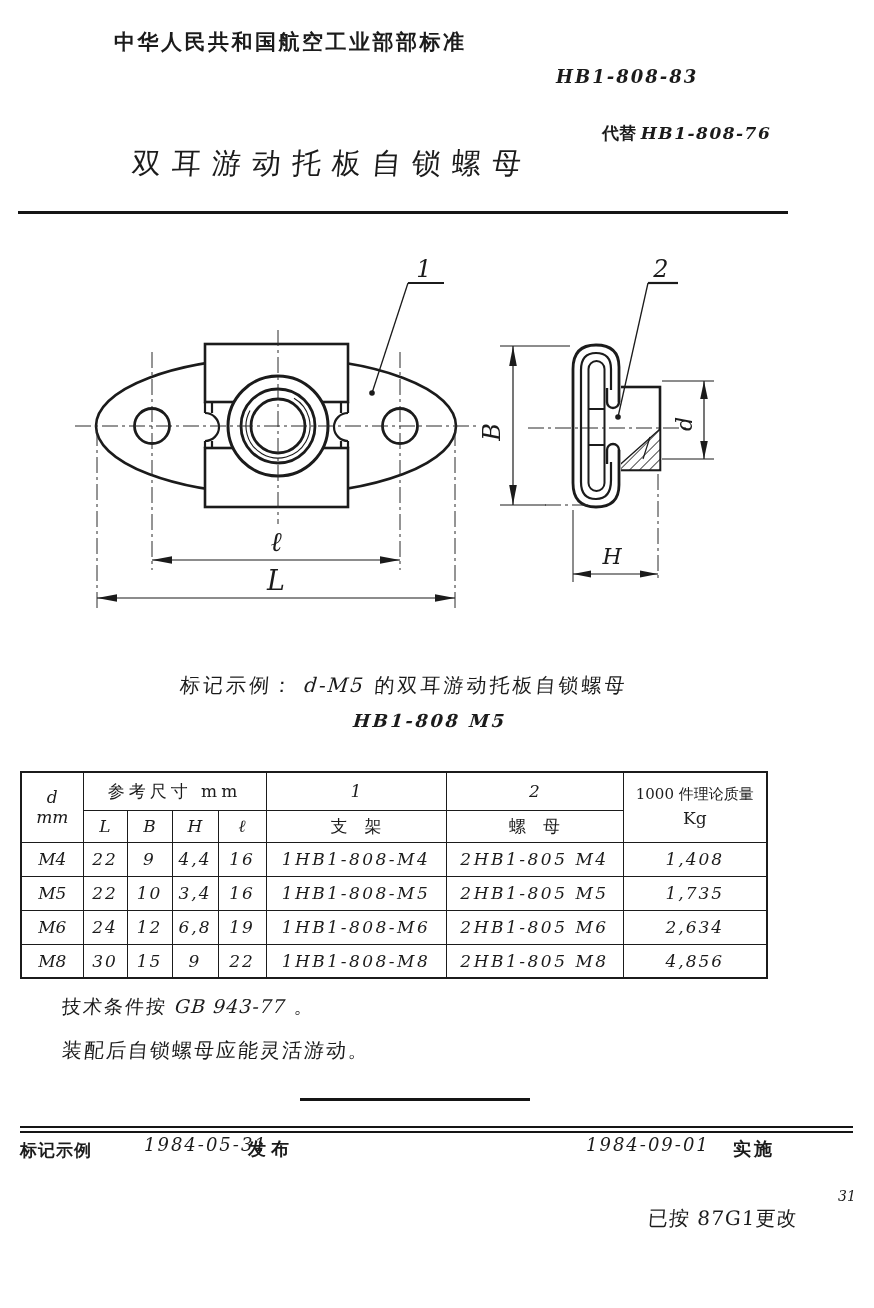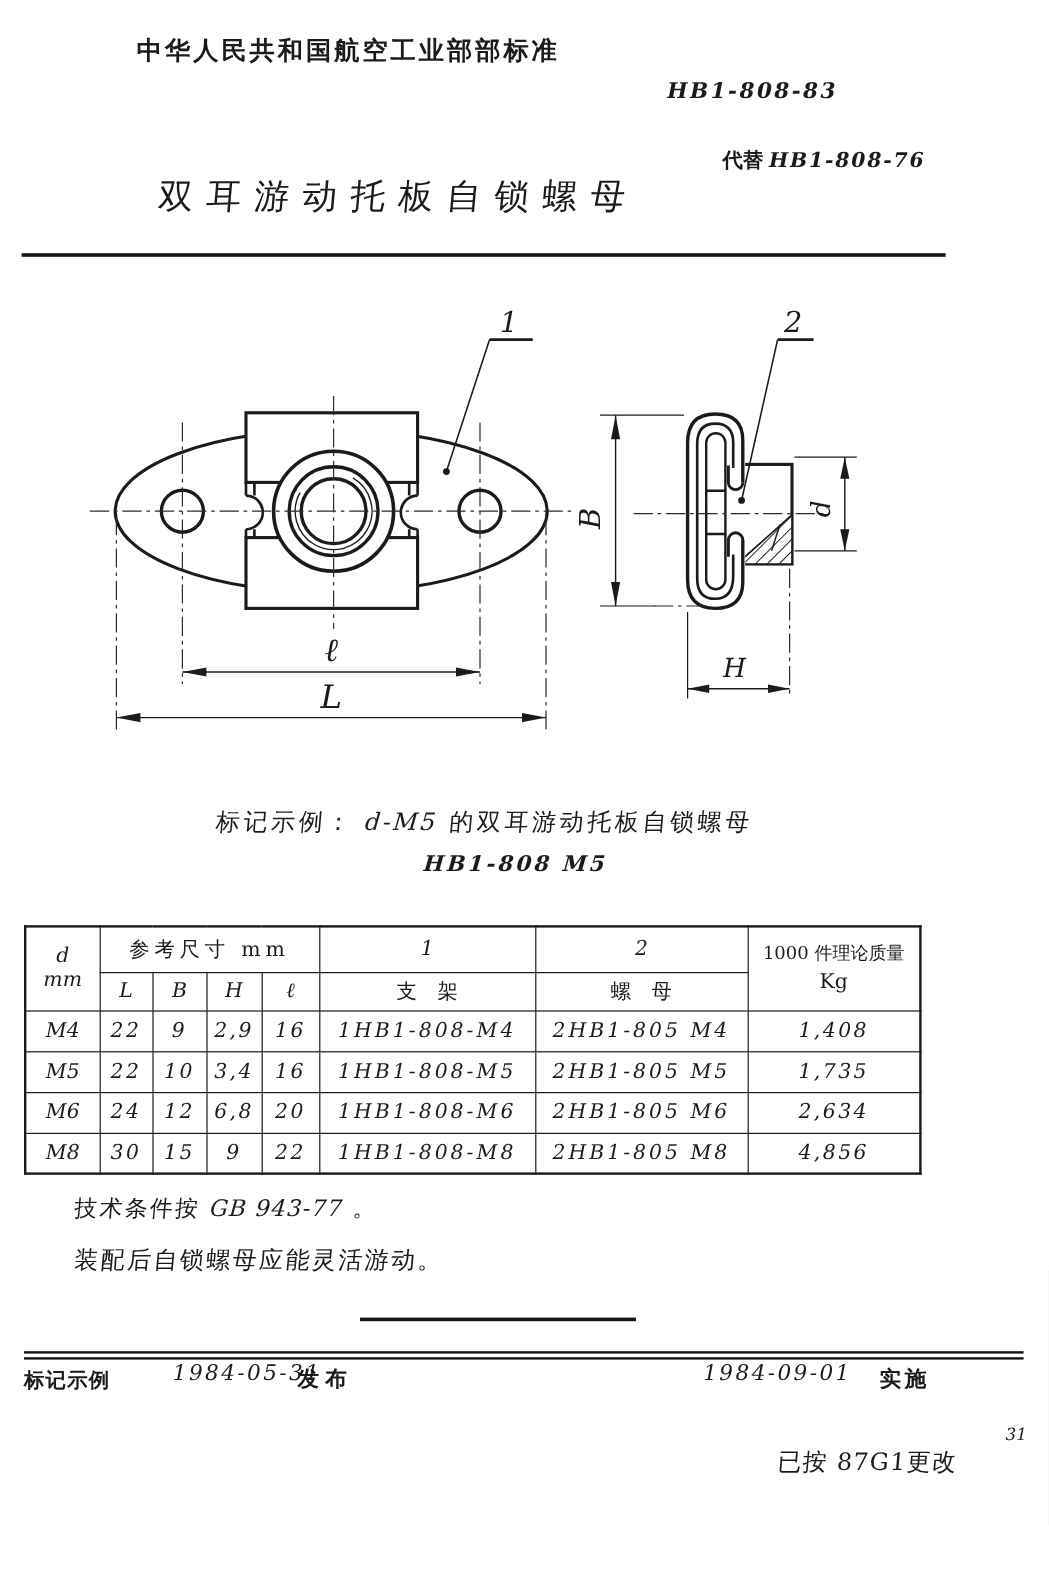--- a/index.html
+++ b/index.html
@@ -216,42 +216,42 @@
       <td>B</td>
       <td>H</td>
       <td>ℓ</td>
       <td class="cjk-cell">支　架</td>
       <td class="cjk-cell">螺　母</td>
     </tr>
     <tr style="height:34px">
       <td>M4</td>
       <td class="num">22</td>
       <td class="num">9</td>
-      <td class="num">2,9</td>
+      <td class="num">4,4</td>
       <td class="num">16</td>
       <td class="desig">1HB1-808-M4</td>
       <td class="desig">2HB1-805 M4</td>
       <td class="num">1,408</td>
     </tr>
     <tr style="height:34px">
       <td>M5</td>
       <td class="num">22</td>
       <td class="num">10</td>
       <td class="num">3,4</td>
       <td class="num">16</td>
       <td class="desig">1HB1-808-M5</td>
       <td class="desig">2HB1-805 M5</td>
       <td class="num">1,735</td>
     </tr>
     <tr style="height:34px">
       <td>M6</td>
       <td class="num">24</td>
       <td class="num">12</td>
       <td class="num">6,8</td>
-      <td class="num">20</td>
+      <td class="num">19</td>
       <td class="desig">1HB1-808-M6</td>
       <td class="desig">2HB1-805 M6</td>
       <td class="num">2,634</td>
     </tr>
     <tr style="height:34px">
       <td>M8</td>
       <td class="num">30</td>
       <td class="num">15</td>
       <td class="num">9</td>
       <td class="num">22</td>

